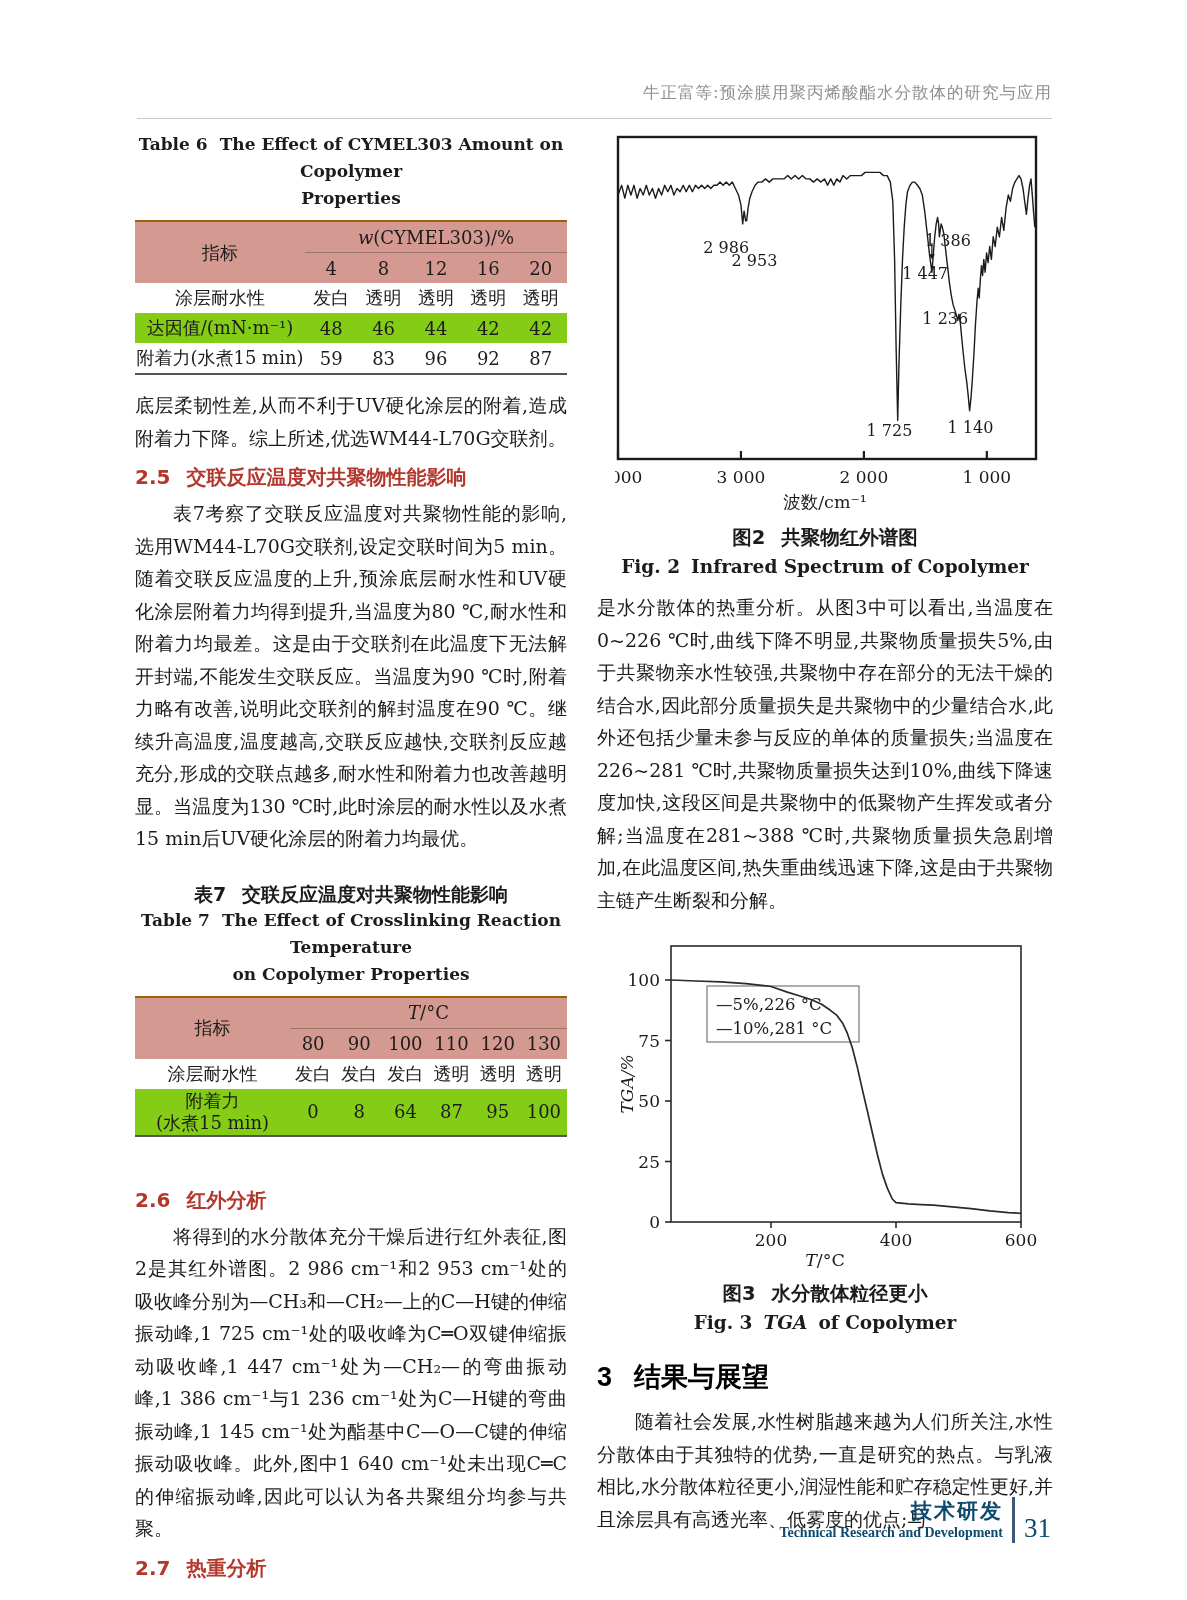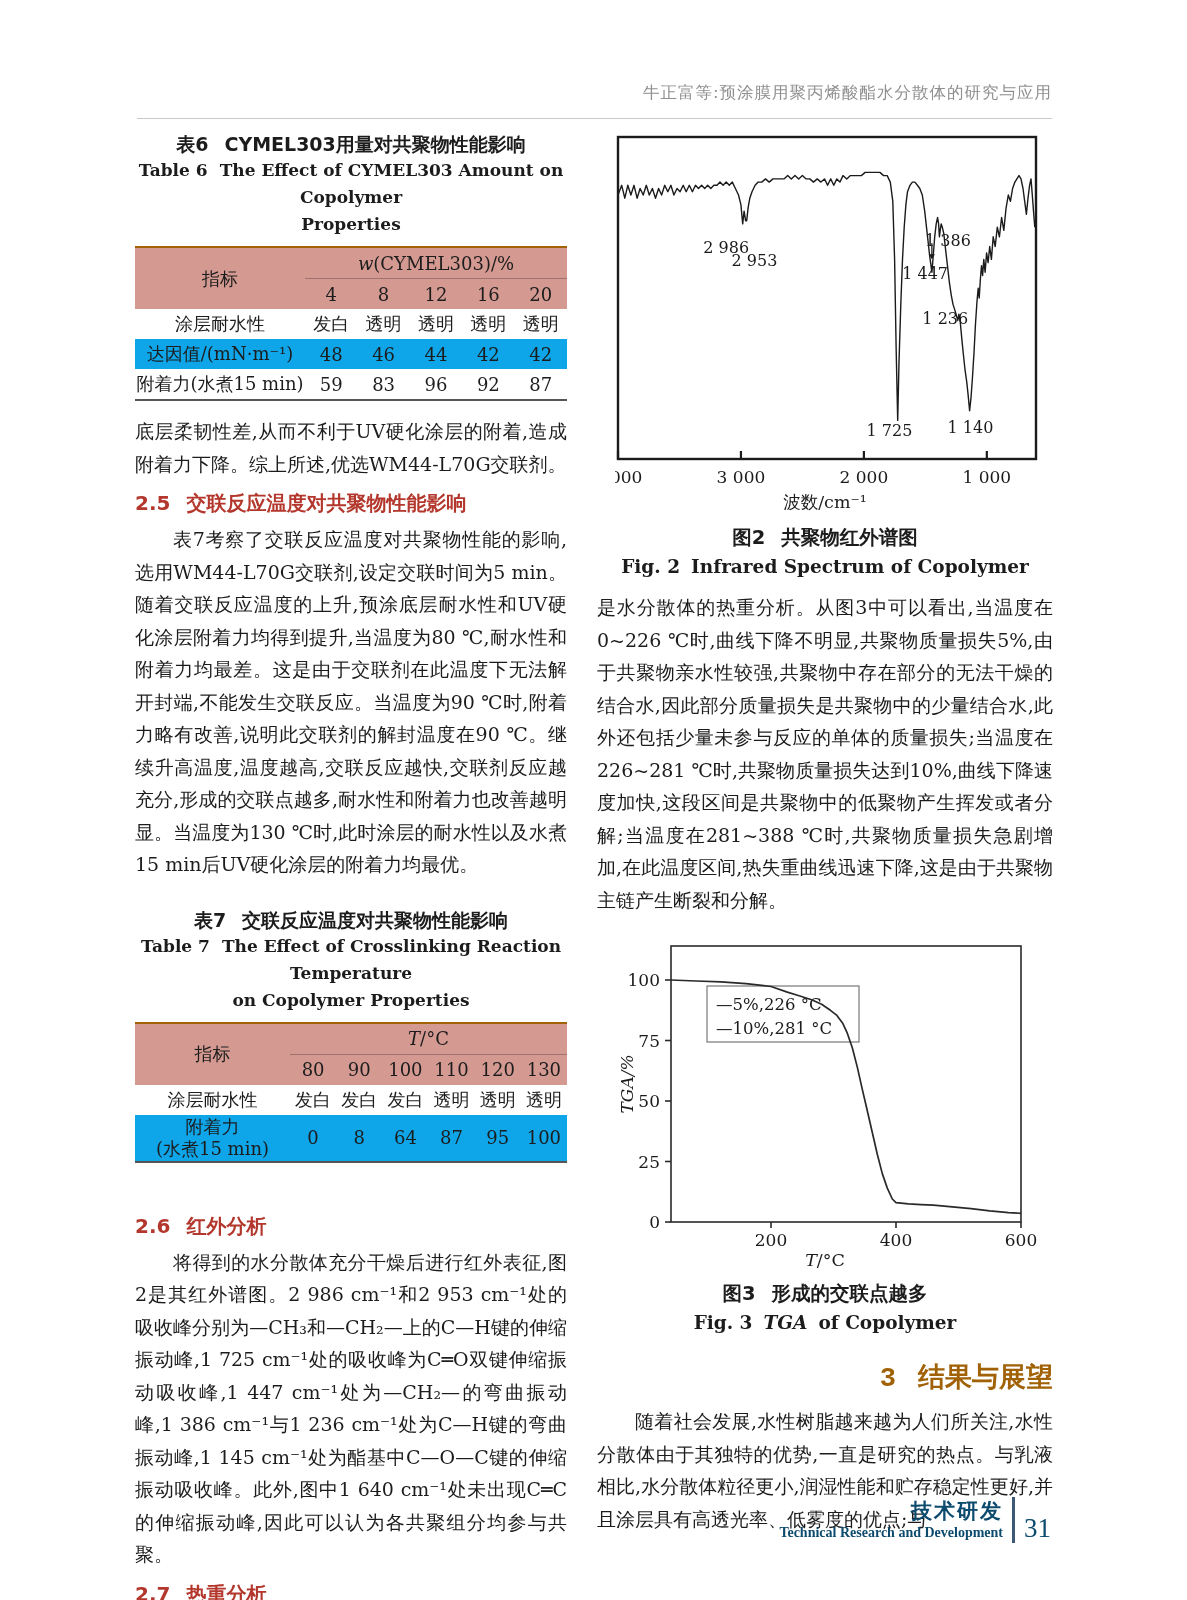--- a/index.html
+++ b/index.html
@@ -14,38 +14,38 @@
   .col-right{position:absolute;left:597px;top:134px;width:456px;}
 
   p.body{margin:0;font-size:19px;line-height:32.5px;text-align:justify;text-indent:2em;}
   p.body.noindent{text-indent:0;}
   p.mt{margin-top:14px;}
 
   h3.sec{margin:10px 0 6px;font-family:"DejaVu Sans","Liberation Sans",sans-serif;
          font-size:20px;font-weight:bold;color:#b3372c;}
   h3.sec .num{margin-right:16px;}
   h3.sp26{margin-top:50px;}
-  h2.sec{margin:26px 0 10px;font-family:Liberation Mono, monospace;
-         font-size:27px;font-weight:bold;color:#a16207;text-align:right;}
+  h2.sec{margin:26px 0 10px;font-family:Liberation Sans, sans-serif;
+         font-size:27px;font-weight:bold;color:#000000;}
   h2.sec .num{margin-right:22px;}
 
   .tbl-title{text-align:center;font-weight:bold;}
   .tbl-title .zh{font-family:"DejaVu Sans","Liberation Sans",sans-serif;font-size:19px;line-height:26px;}
   .tbl-title .zh .gap{margin-left:16px;}
   .tbl-title .en{font-size:17px;line-height:27px;}
   .tbl-title .en .gap{margin-left:12px;}
   .tbl-title.t7{margin-top:26px;}
 
   table.data{border-collapse:collapse;width:100%;margin:8px 0 4px;font-size:18px;
              border-top:2px solid #a16207;border-bottom:2px solid #555;}
   table.data td{text-align:center;padding:1px 0;height:28px;}
   td.hdr{background:#d49a92;}
   td.grp{border-bottom:1px solid #9d746d;}
   td.lbl{text-align:left;padding-left:2px;white-space:pre-line;line-height:22px;}
-  tr.pink td{background:#0ea5e9;}
+  tr.pink td{background:#84cc16;}
   table.data i{font-style:italic;}
 
   .fig{text-align:center;}
   .fig svg{display:block;margin:0 auto 0 18px;}
   .fig .xlabel{font-size:17.5px;margin-top:0;}
   .cap{font-weight:bold;}
   .cap.zh{font-family:"DejaVu Sans","Liberation Sans",sans-serif;font-size:19.5px;margin-top:10px;}
   .cap.zh .gap{margin-left:16px;}
   .cap.en{font-size:18.5px;margin-top:5px;}
   .cap.en .gap{margin-left:11px;}
@@ -63,21 +63,20 @@
 <body>
 
 <div class="page">
 
   <div class="running-head">牛正富等:预涂膜用聚丙烯酸酯水分散体的研究与应用</div>
   <div class="head-rule"></div>
 
   <div class="col-left">
 
     <div class="tbl-title">
-      <div class="zh"><span>表6</span><span class="gap">CYMEL303用量对共聚物性能影响</span></div>
       <div class="en"><span>Table 6</span><span class="gap">The Effect of CYMEL303 Amount on Copolymer</span></div>
       <div class="en">Properties</div>
     </div>
 
     <table class="data">
       <tbody>
           <tr>
         <td class="hdr lbl" rowspan="2" style="width:170px;">指标</td>
         <td class="hdr grp" colspan="5"><i>w</i><span>(CYMEL303)/%</span></td>
       </tr>
@@ -220,21 +219,21 @@
           <text x="281" y="312" text-anchor="middle" font-size="17" font-family="&quot;DejaVu Serif&quot;,&quot;Liberation Serif&quot;,serif" fill="#1b1b1b">400</text>
           <line x1="406" y1="288" x2="406" y2="294" stroke="#2a2a2a" stroke-width="1.6"></line>
           <text x="406" y="312" text-anchor="middle" font-size="17" font-family="&quot;DejaVu Serif&quot;,&quot;Liberation Serif&quot;,serif" fill="#1b1b1b">600</text>
           <text x="18" y="150" text-anchor="middle" font-size="17" font-style="italic" font-family="&quot;DejaVu Serif&quot;,&quot;Liberation Serif&quot;,serif" transform="rotate(-90 18 150)" fill="#1b1b1b">TGA/%</text>
           <rect x="92" y="52" width="152" height="56" fill="#fff" stroke="#777" stroke-width="1.2"></rect>
           <text x="101" y="76" font-size="16.5" font-family="&quot;DejaVu Serif&quot;,&quot;Liberation Serif&quot;,serif" fill="#1b1b1b">—5%,226 °C</text>
           <text x="101" y="100" font-size="16.5" font-family="&quot;DejaVu Serif&quot;,&quot;Liberation Serif&quot;,serif" fill="#1b1b1b">—10%,281 °C</text>
           <polyline points="56.0,46.0 81.0,47.0 106.0,47.9 131.0,49.6 156.0,52.5 172.3,58.1 184.1,61.7 196.6,65.8 206.6,70.2 215.4,76.3 221.6,81.1 227.9,89.6 232.3,99.2 237.3,113.8 242.3,133.1 247.2,154.9 252.3,176.7 257.3,198.5 262.3,220.2 267.3,239.6 272.3,254.1 277.3,265.0 281.0,268.6 293.5,269.9 306.0,270.6 318.5,271.1 337.3,272.8 356.0,274.7 374.8,276.9 393.5,278.6 406.0,279.3" fill="none" stroke="#2a2a2a" stroke-width="1.7" stroke-linejoin="round"></polyline>
         </svg>
       <div class="xlabel"><i>T</i><span>/°C</span></div>
-      <div class="cap zh"><span>图3</span><span class="gap">形成的交联点越多</span></div>
+      <div class="cap zh"><span>图3</span><span class="gap">水分散体粒径更小</span></div>
       <div class="cap en"><span>Fig. 3</span><i class="gap">TGA</i><span class="gap">of Copolymer</span></div>
     </div>
 
     <h2 class="sec"><span class="num">3</span><span>结果与展望</span></h2>
     <p class="body">随着社会发展,水性树脂越来越为人们所关注,水性分散体由于其独特的优势,一直是研究的热点。与乳液相比,水分散体粒径更小,润湿性能和贮存稳定性更好,并且涂层具有高透光率、低雾度的优点;与</p>
   </div>
 
   <div class="footer">
     <div class="f-txt">
       <div class="f-zh">技术研发</div>

